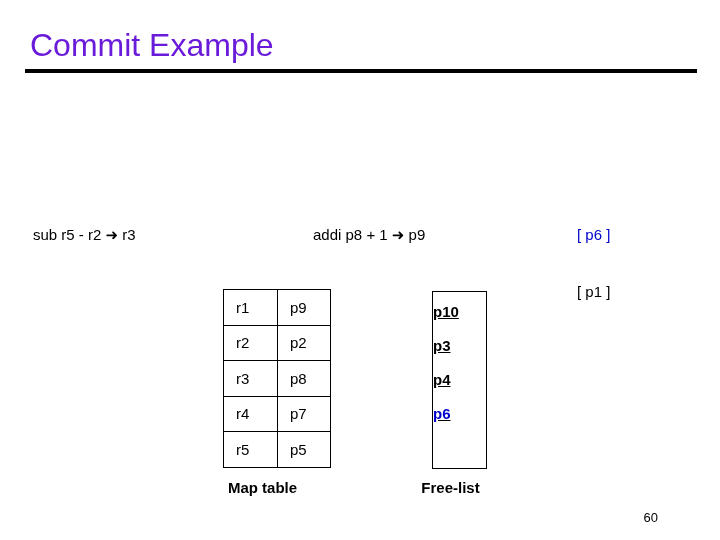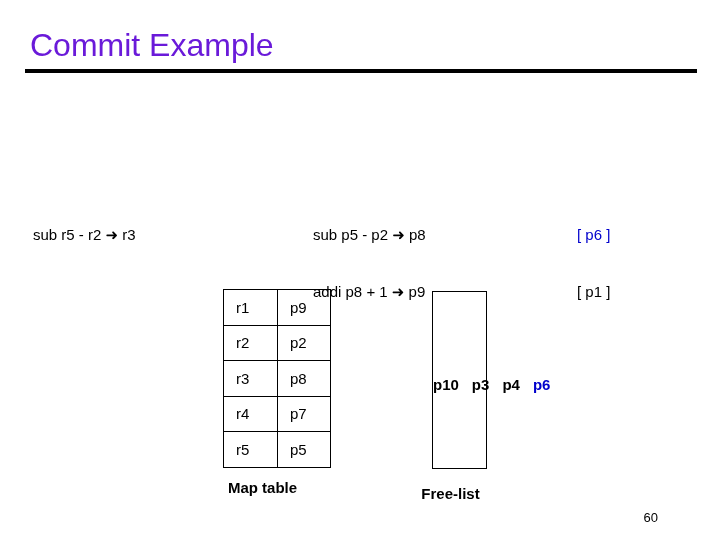--- a/index.html
+++ b/index.html
@@ -60,38 +60,39 @@
   .map-table td.c2 { width: 40px; }
   .free-box {
     position: absolute;
     left: 432px;
     top: 291px;
     width: 55px;
     height: 178px;
     box-sizing: border-box;
     border: 1px solid #000000;
     display: flex;
-    flex-direction: row;
-    align-items: center;
+    flex-direction: column;
+    align-items: flex-start;
     padding-top: 9px;
     gap: 13px;
     font-size: 15px;
     font-weight: 700;
+    text-decoration: underline;
   }
   .free-box div { line-height: 21px; }
   .label {
     position: absolute;
     top: 479px;
     font-size: 15px;
     font-weight: 700;
     text-align: center;
     white-space: nowrap;
   }
   .map-label { left: 210px; width: 105px; }
-  .free-label { left: 408px; width: 85px; margin-top: 6px; }
+  .free-label { left: 408px; width: 85px; }
   .footer {
     position: absolute;
     left: 33px;
     top: 510px;
     font-size: 13px;
     font-weight: 400;
     white-space: nowrap;
   }
   .footer .sep { margin: 0 9px; }
   .page-number {
@@ -108,21 +109,20 @@
 <div class="slide">
 
   <h1 class="title">Commit Example</h1>
   <div class="title-rule"></div>
 
   <div class="code col-arch">
     <div>sub r5 - r2 ➜ r3</div>
   </div>
 
   <div class="code col-phys">
-    <div>sub p5 - p2 ➜ p8</div>
     <div>addi p8 + 1 ➜ p9</div>
   </div>
 
   <div class="code col-free">
     <div class="blue">[ p6 ]</div>
     <div>[ p1 ]</div>
   </div>
 
   <table class="map-table">
     <tbody>

